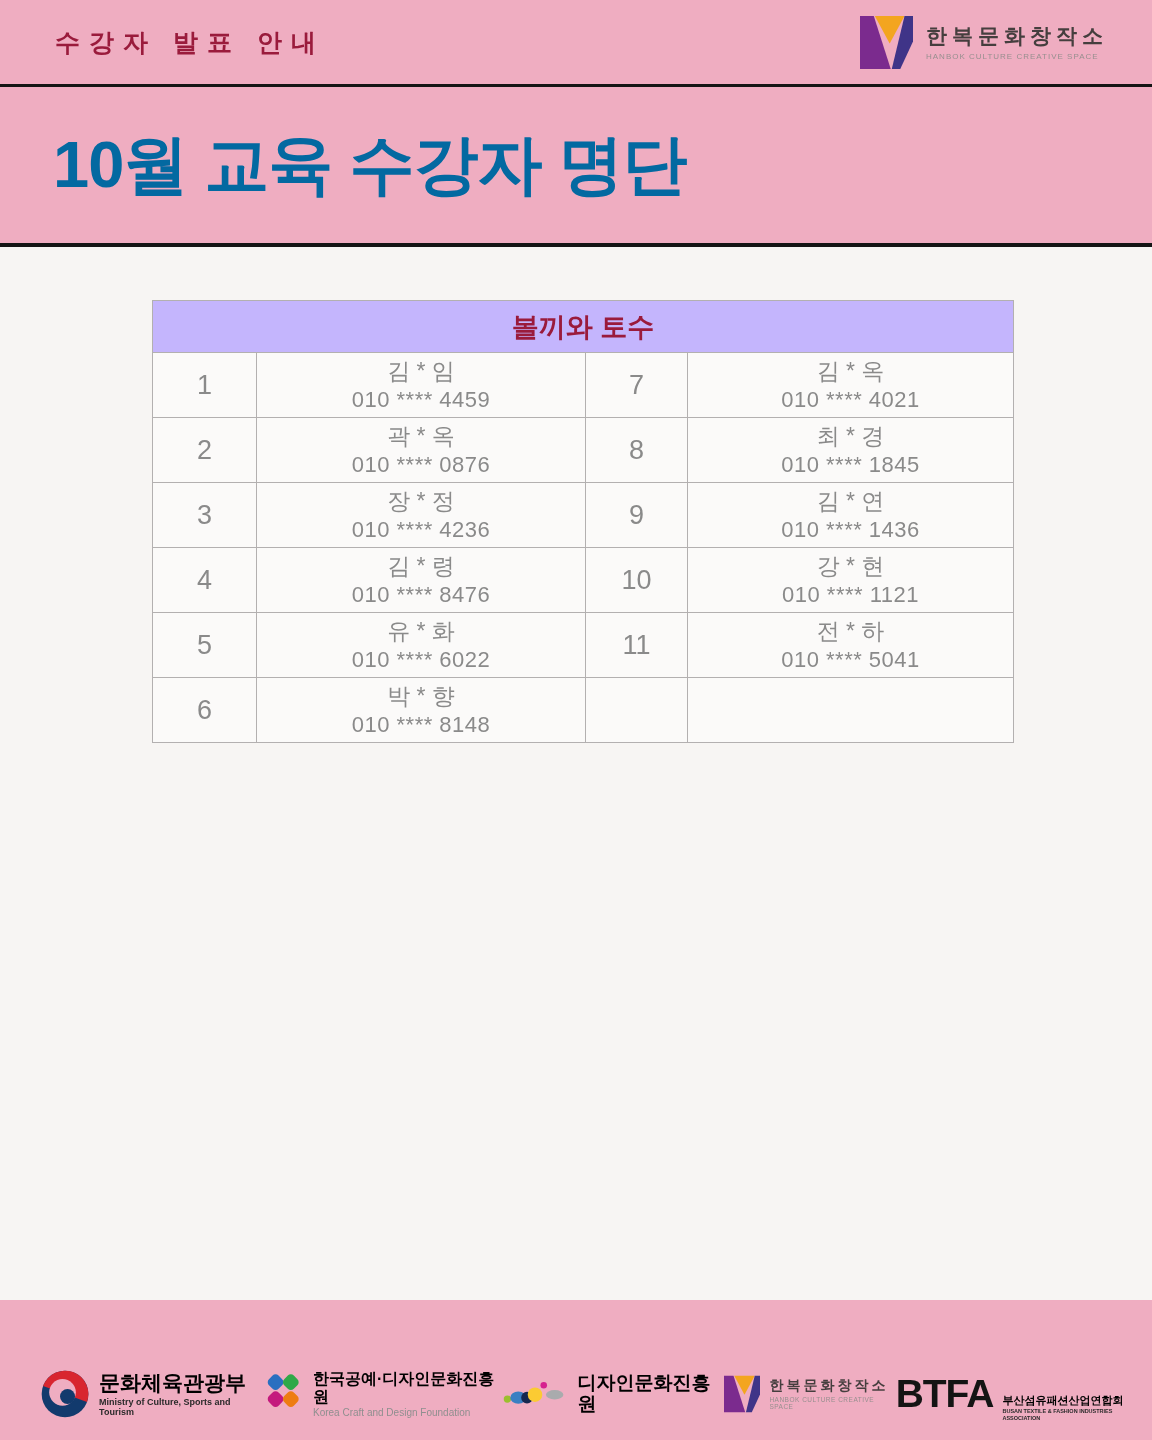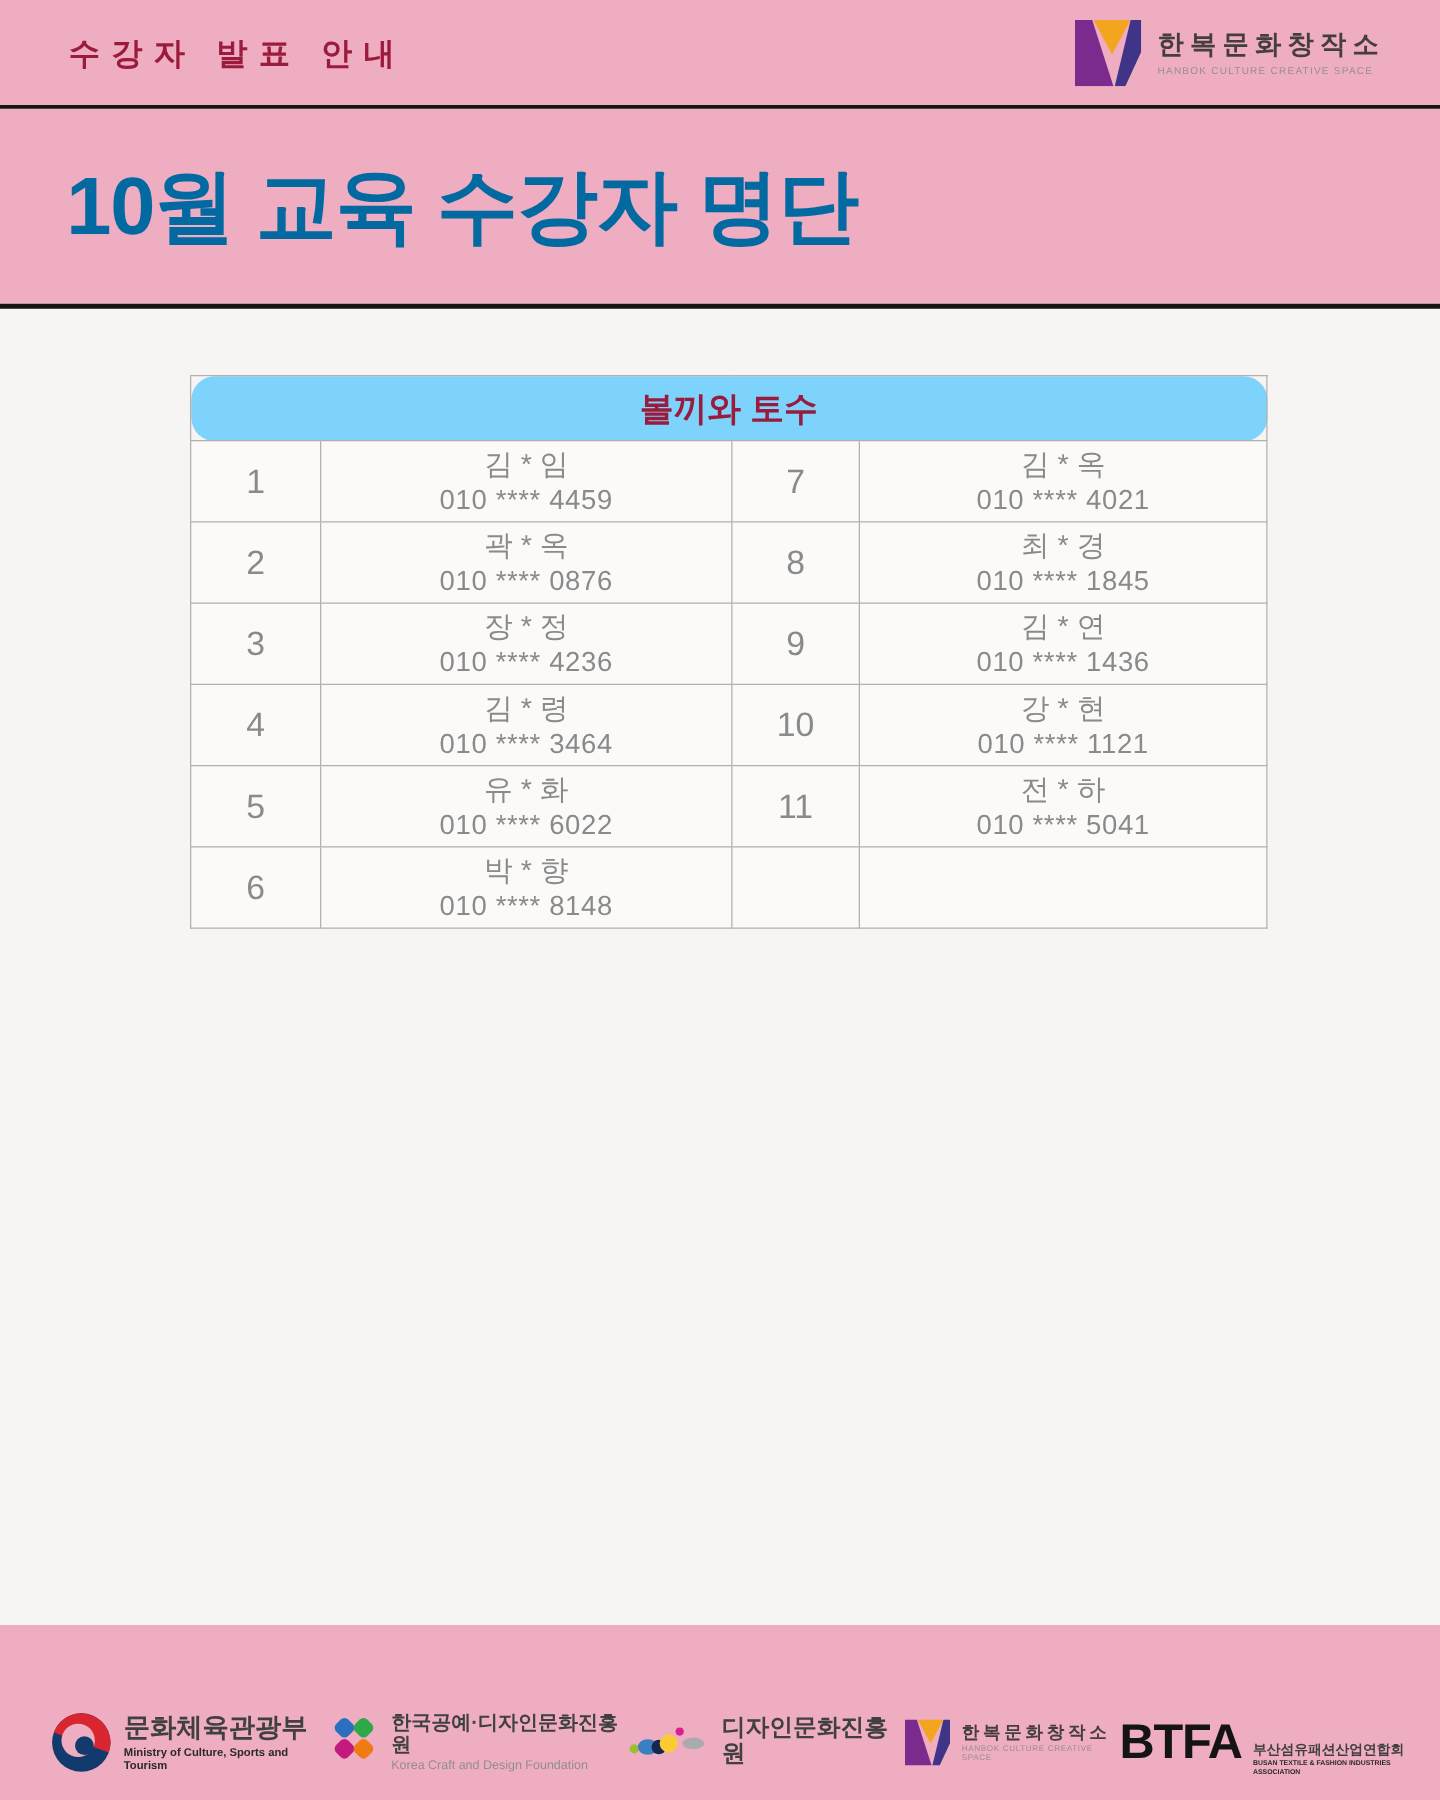--- a/index.html
+++ b/index.html
@@ -41,37 +41,37 @@
   table.roster {
     position:absolute; left:152px; top:300px; width:861px;
     border-collapse:collapse; table-layout:fixed;
   }
   table.roster th, table.roster td {
     border:1px solid #b3b0b0;
     background:#fbfaf9;
     text-align:center; vertical-align:middle;
   }
   table.roster th {
-    background:#7dd3fc; height:52px;
-    font-size:27px; font-weight:700; color:#9a1b3c; letter-spacing:0px;border-radius:19px;
+    background:#c4b5fd; height:52px;
+    font-size:27px; font-weight:700; color:#9a1b3c; letter-spacing:0px;
   }
   table.roster td { height:65px; color:#8a8a8a; }
   td.cell-num { font-size:27px; }
   .p-name { font-size:23px; line-height:1.3; }
   .p-phone { font-size:22px; letter-spacing:0.5px; line-height:1.2; }
 
   
   .footer {
     position:absolute; left:0; top:1300px; width:1152px; height:140px;
     background:#efadc1;
     display:flex; align-items:center; justify-content:space-between;
     padding:48px 28px 0 40px;
   }
   .flogo { display:flex; align-items:center; gap:9px; }
-  .flogo .kr { font-size:21px; font-weight:700; color:#404040; line-height:1.1; }
+  .flogo .kr { font-size:21px; font-weight:700; color:#000000; line-height:1.1; }
   .flogo .en { font-size:9px; font-weight:700; color:#2a2a2a; margin-top:2px; }
   .flogo-kcdf .kr { font-size:16px; }
   .flogo-kcdf .en { font-size:10px; color:#8f8f8f; font-weight:500; }
   .flogo-arko .kr { font-size:19px; }
   .flogo-busan .kr { font-size:22px; letter-spacing:1px; }
   .flogo-busan .en { font-size:7px; color:#3a3a3a; }
   .flogo-hanbok .kr { font-size:14px; letter-spacing:3px; color:#453e3e; }
   .flogo-hanbok .en { font-size:6.5px; color:#978f8f; font-weight:500; letter-spacing:0.5px; }
   .flogo-btfa .abbr { font-size:39px; font-weight:700; color:#141414; letter-spacing:-1px; font-family:"Liberation Sans","DejaVu Sans",sans-serif; }
   .flogo-btfa .kr { font-size:11px;margin-top:28px; }
@@ -149,21 +149,21 @@
       <td class="cell-num">9</td>
       <td>
           <div class="p-name">김 * 연</div>
           <div class="p-phone">010 **** 1436</div>
         </td>
     </tr>
     <tr>
       <td class="cell-num">4</td>
       <td>
           <div class="p-name">김 * 령</div>
-          <div class="p-phone">010 **** 3464</div>
+          <div class="p-phone">010 **** 8476</div>
         </td>
       <td class="cell-num">10</td>
       <td>
           <div class="p-name">강 * 현</div>
           <div class="p-phone">010 **** 1121</div>
         </td>
     </tr>
     <tr>
       <td class="cell-num">5</td>
       <td>

